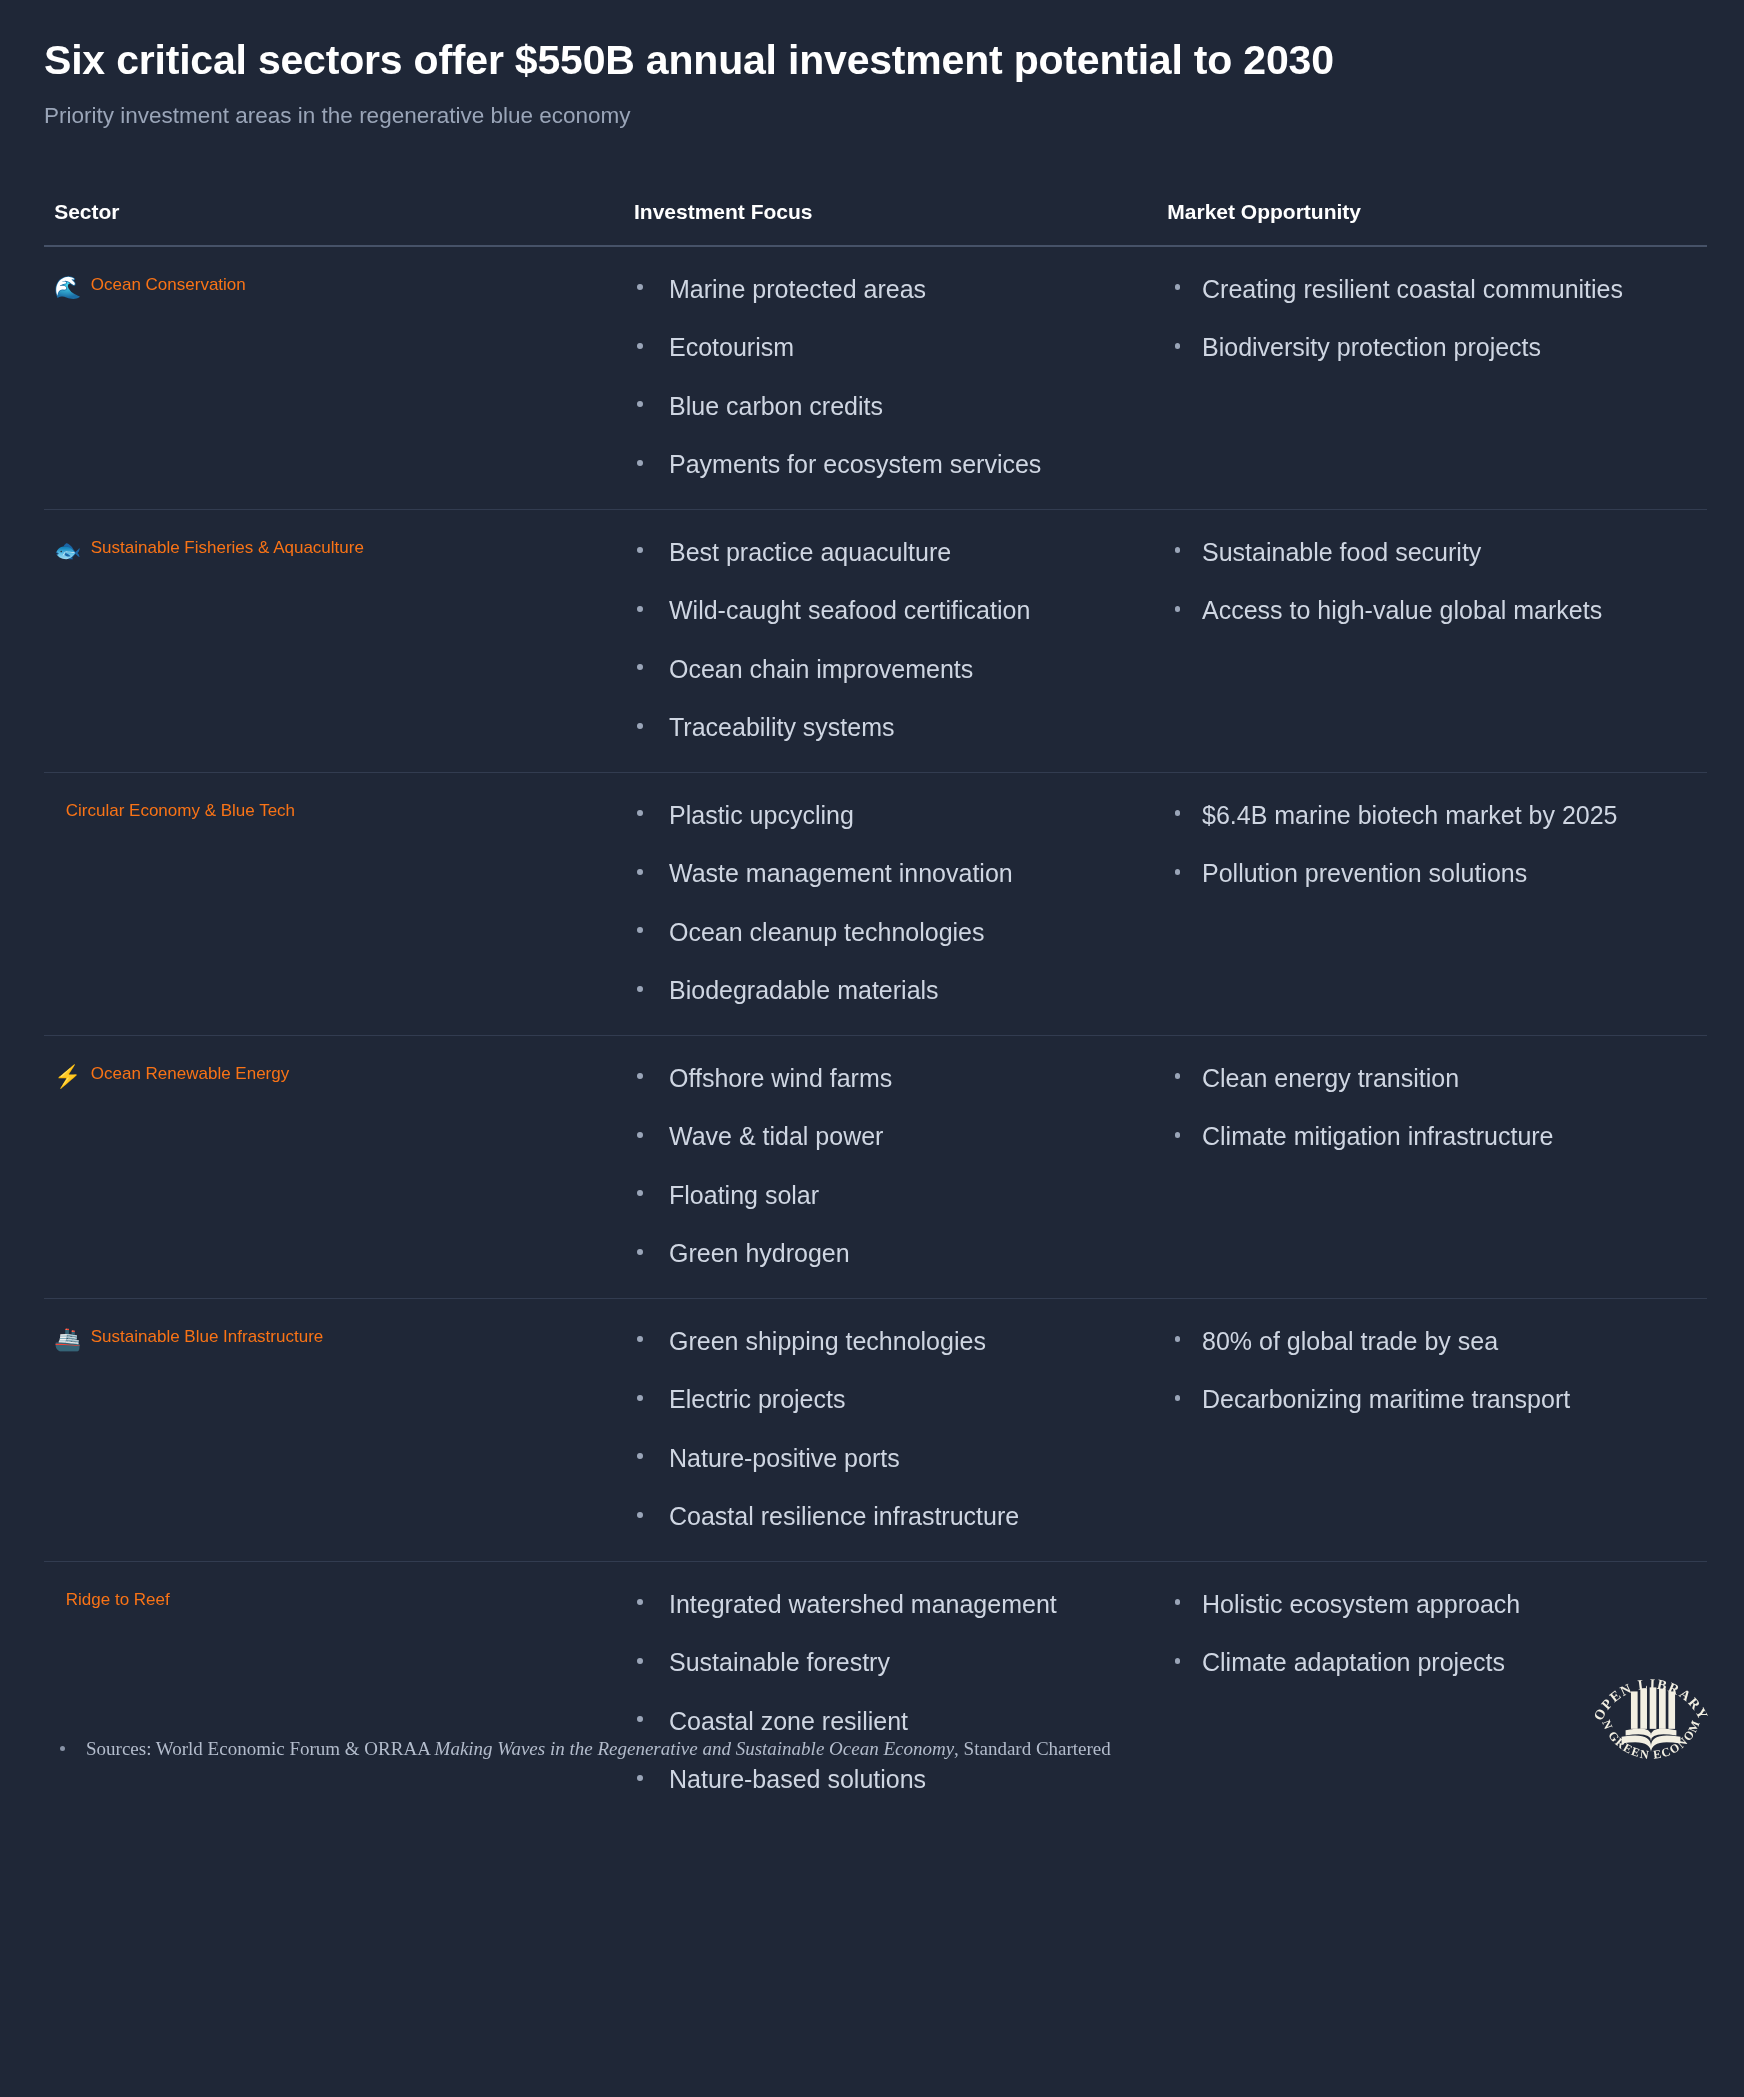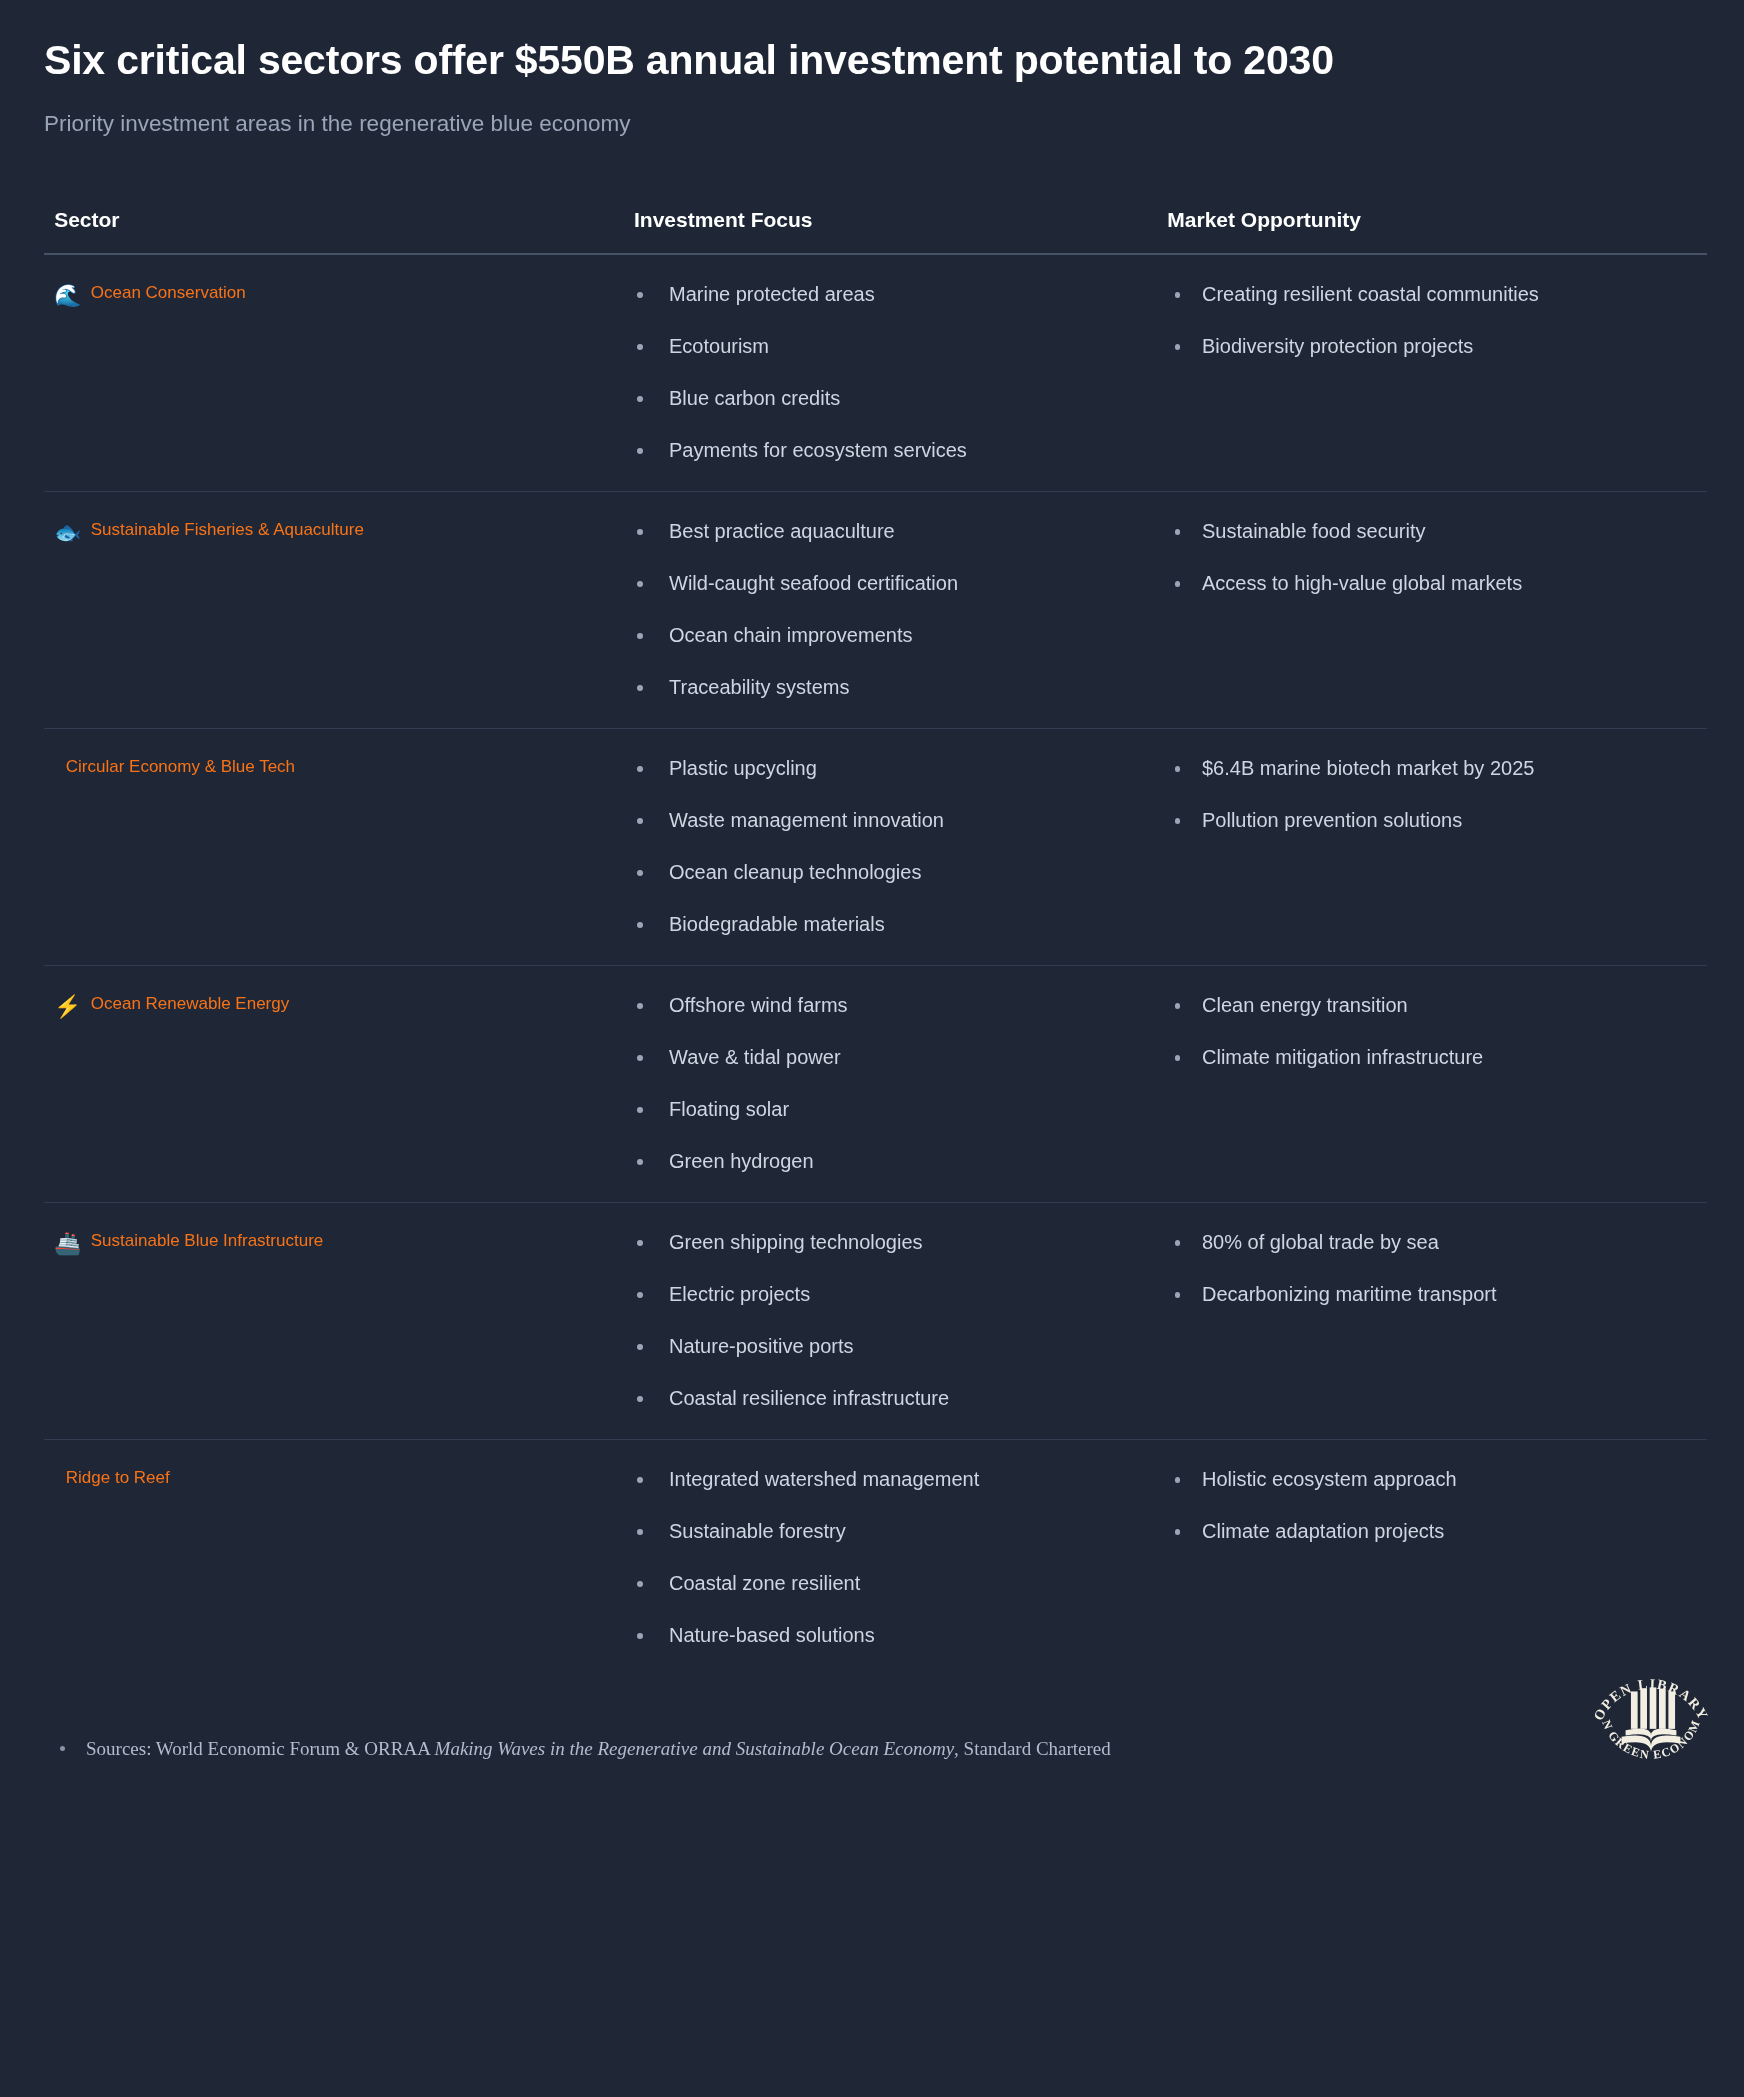--- a/index.html
+++ b/index.html
@@ -27,21 +27,21 @@
   }
   .title {
     font-size: 41px;
     line-height: 1.22;
     font-weight: 700;
     color: #ffffff;
     letter-spacing: -0.2px;
     max-width: 1301px;
   }
   .subtitle {
-    margin-top: 24px;
+    margin-top: 16px;
     font-size: 22.5px;
     line-height: 1.3;
     font-weight: 400;
     color: #9aa5b8;
   }
 
   
   .table-wrap {
     margin-top: 70px;
     padding: 0 48px 0 44px;
@@ -99,21 +99,21 @@
     line-height: 1.25;
   }
 
   ul.bullets {
     list-style: none;
     margin: 0;
     padding: 0;
   }
   ul.bullets li {
     position: relative;
-    font-size: 20px;
+    font-size: 25px;
     line-height: 1.3;
     color: #cfd6e2;
     padding-left: 44px;
     margin-bottom: 26px;
   }
   ul.bullets li:last-child { margin-bottom: 0; }
   ul.bullets li::before {
     content: "";
     position: absolute;
     left: 16px;

